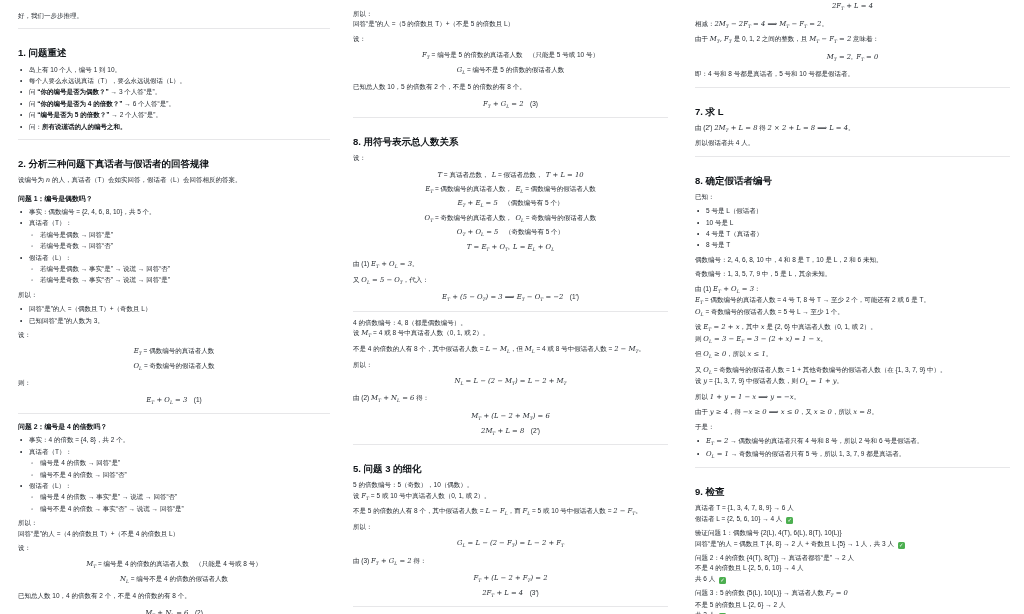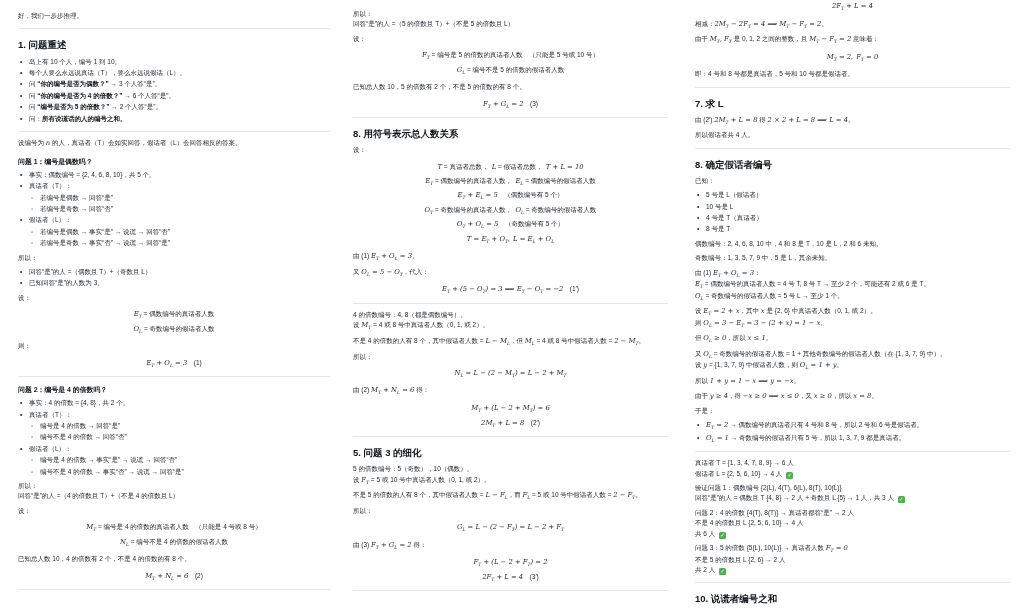--- a/index.html
+++ b/index.html
@@ -7,21 +7,21 @@
   }
   *{margin:0;padding:0;box-sizing:border-box;}
   html,body{width:1024px;height:614px;overflow:hidden;background:var(--bg);}
   body{font-family:"Liberation Sans","DejaVu Sans",sans-serif;color:var(--text);}
   .page{position:relative;width:1024px;height:614px;background:var(--bg);}
   .col{position:absolute;top:0;height:614px;overflow:hidden;font-size:6.5px;line-height:1.6;}
   .col1{left:18px;width:312px;padding-top:7px;}
   .col2{left:353px;width:315px;padding-top:5px;}
   .col3{left:695px;width:315px;padding-top:1px;}
   .p{margin:4px 0;}
-  .h2{font-size:9.5px;font-weight:bold;color:var(--head);margin:8px 0 4px;}
+  .h2{font-size:9.5px;font-weight:bold;color:var(--head);margin:16px 0 4px;}
   .h3{font-size:6.9px;font-weight:bold;color:var(--head);margin:7px 0 3px;}
   .hr{border-top:1px solid var(--rule);margin:7px 0 6px;}
   ul.ul{list-style:none;margin:3px 0 4px;}
   li.li{position:relative;padding-left:11px;margin:0 0 1px;}
   li.li::before{content:"•";position:absolute;left:2px;top:0;color:var(--text);}
   ul.nested{margin:0 0 1px 11px;}
   ul.nested li.li::before{content:"◦";}
   .math{text-align:center;margin:6px 0;}
   .mline{margin:3px 0;}
   .m{font-family:"DejaVu Serif","Liberation Serif",serif;font-style:italic;font-size:6.8px;}
@@ -43,20 +43,21 @@
       <div class="h2">1. 问题重述</div>
       <ul class="ul">
         <li class="li">岛上有 10 个人，编号 1 到 10。</li>
         <li class="li">每个人要么永远说真话（T），要么永远说假话（L）。</li>
         <li class="li">问 <b>“你的编号是否为偶数？”</b> → 3 个人答“是”。</li>
         <li class="li">问 <b>“你的编号是否为 4 的倍数？”</b> → 6 个人答“是”。</li>
         <li class="li">问 <b>“编号是否为 5 的倍数？”</b> → 2 个人答“是”。</li>
         <li class="li">问：<b>所有说谎话的人的编号之和。</b></li>
       </ul>
       <div class="hr"></div>
+      <div class="h2">2. 分析三种问题下真话者与假话者的回答规律</div>
       <div class="p">设编号为 <span class="m">n</span> 的人，真话者（T）会如实回答，假话者（L）会回答相反的答案。</div>
       <div class="h3">问题 1：编号是偶数吗？</div>
       <ul class="ul">
         <li class="li">事实：偶数编号 = {2, 4, 6, 8, 10}，共 5 个。</li>
         <li class="li">真话者（T）：</li>
         <ul class="ul nested">
           <li class="li">若编号是偶数 → 回答“是”</li>
           <li class="li">若编号是奇数 → 回答“否”</li>
         </ul>
         <li class="li">假话者（L）：</li>
@@ -190,20 +191,21 @@
       <div class="p">但 <span class="m">O<sub>L</sub> ≥ 0</span>，所以 <span class="m">x ≤ 1</span>。</div>
       <div class="p">又 <span class="m">O<sub>L</sub></span> = 奇数编号的假话者人数 = 1 + 其他奇数编号的假话者人数（在 {1, 3, 7, 9} 中）。<br>设 <span class="m">y</span> = {1, 3, 7, 9} 中假话者人数，则 <span class="m">O<sub>L</sub> = 1 + y</span>。</div>
       <div class="p">所以 <span class="m">1 + y = 1 − x ⟹ y = −x</span>。</div>
       <div class="p">由于 <span class="m">y ≥ 4</span>，得 <span class="m">−x ≥ 0 ⟹ x ≤ 0</span>，又 <span class="m">x ≥ 0</span>，所以 <span class="m">x = 8</span>。</div>
       <div class="p">于是：</div>
       <ul class="ul">
         <li class="li"><span class="m">E<sub>T</sub> = 2</span> → 偶数编号的真话者只有 4 号和 8 号，所以 2 号和 6 号是假话者。</li>
         <li class="li"><span class="m">O<sub>L</sub> = 1</span> → 奇数编号的假话者只有 5 号，所以 1, 3, 7, 9 都是真话者。</li>
       </ul>
       <div class="hr"></div>
+      <div class="h2">9. 检查</div>
       <div class="p">真话者 T = {1, 3, 4, 7, 8, 9} → 6 人<br>假话者 L = {2, 5, 6, 10} → 4 人 <span class="check">✓</span></div>
       <div class="p">验证问题 1：偶数编号 {2(L), 4(T), 6(L), 8(T), 10(L)}<br>回答“是”的人 = 偶数且 T {4, 8} → 2 人 + 奇数且 L {5} → 1 人，共 3 人 <span class="check">✓</span></div>
       <div class="p">问题 2：4 的倍数 {4(T), 8(T)} → 真话者都答“是” → 2 人<br>不是 4 的倍数且 L {2, 5, 6, 10} → 4 人<br>共 6 人 <span class="check">✓</span></div>
       <div class="p">问题 3：5 的倍数 {5(L), 10(L)} → 真话者人数 <span class="m">F<sub>T</sub> = 0</span><br>不是 5 的倍数且 L {2, 6} → 2 人<br>共 2 人 <span class="check">✓</span></div>
       <div class="hr"></div>
       <div class="h2">10. 说谎者编号之和</div>
     </div>
 </div>
 
 </body></html>

